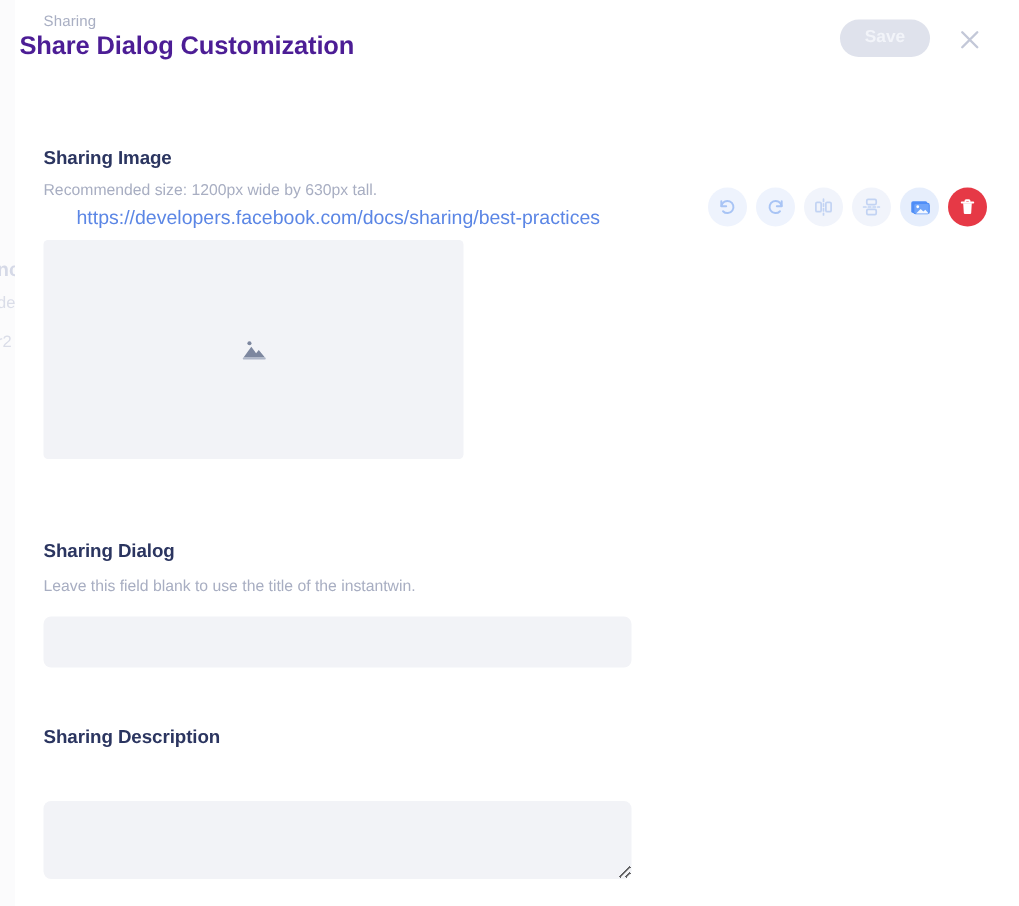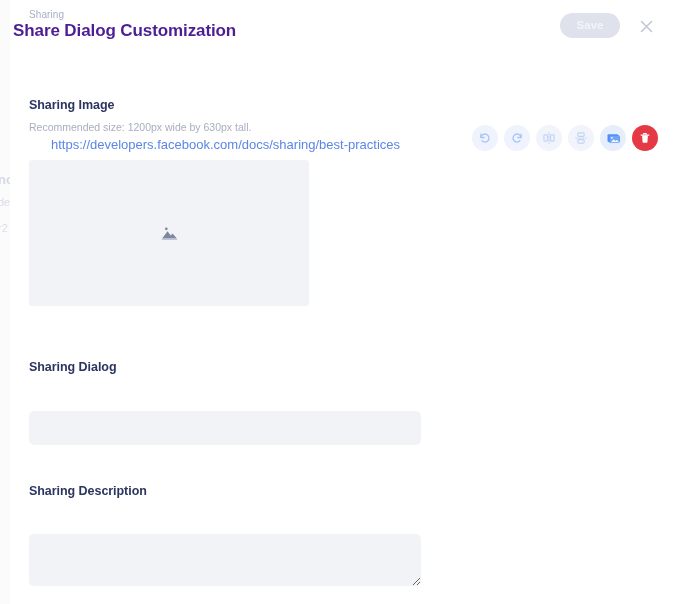--- a/index.html
+++ b/index.html
@@ -308,19 +308,20 @@
       <span>
         <svg width="17" height="16" viewBox="0 0 18 17" fill="none">
           <circle cx="5.6" cy="4.1" r="1.45" fill="#7d879f"></circle>
           <path d="M1.4 14.2 L6.9 6.6 L10.3 11.1 L12.2 8.9 L16.6 14.2 Z" fill="#7d879f"></path>
           <rect x="0.9" y="14.1" width="16.2" height="1.5" rx=".5" fill="#aeb6c8"></rect>
         </svg>
       </span>
     </div>
 
     <div class="section-heading" style="top:360px;">Sharing Dialog</div>
+    <div class="helper-text" style="top:385px;">Leave this field blank to use the title of the instantwin.</div>
     <input class="text-input" style="top: 411px;" type="text" placeholder="">
 
     <div class="section-heading" style="top:484px;">Sharing Description</div>
     <textarea class="text-area" style="top: 534px;" placeholder=""></textarea>
 
   </div>
 </div>
 
 </body></html>

